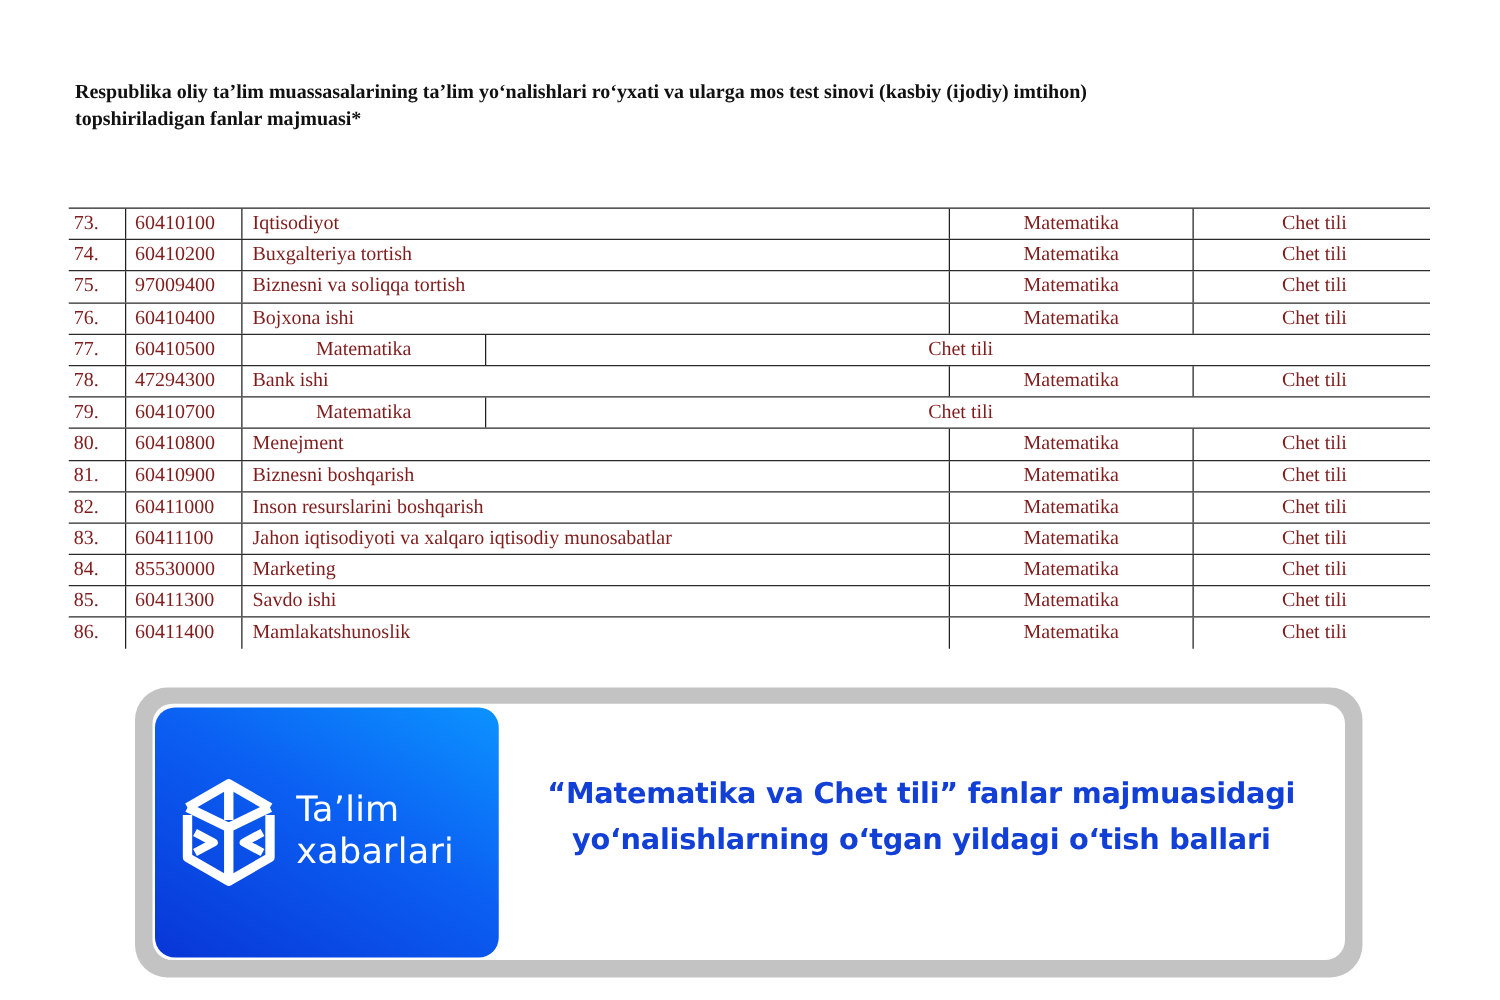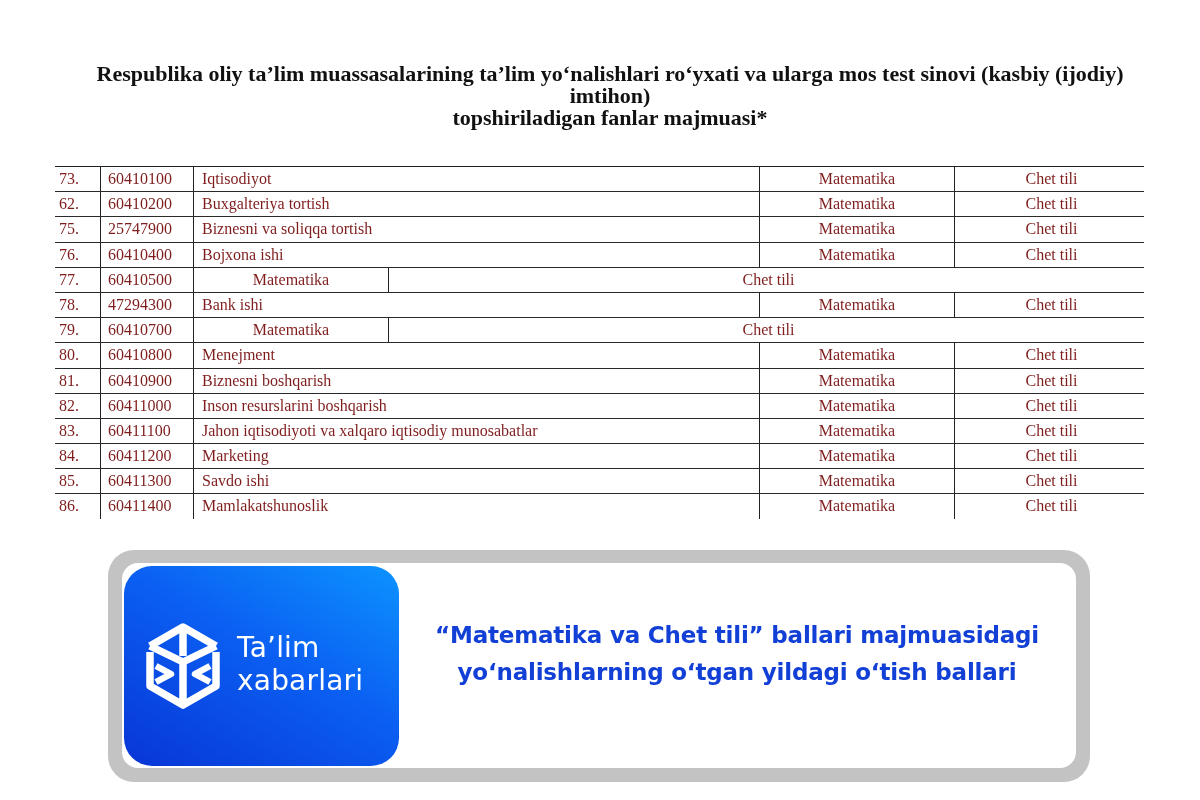--- a/index.html
+++ b/index.html
@@ -1,22 +1,22 @@
 <!DOCTYPE html>
 <html><head>
   <meta charset="utf-8">
   <style>
     html, body { margin: 0; padding: 0; }
     body {
       width: 1200px; height: 800px; background: #ffffff; position: relative; overflow: hidden;
       font-family: "Liberation Serif", serif; color: #1a1a1a;
     }
     .doc-title {
-      position: absolute; left: 60px; top: 63px; width: 1100px; text-align: center;
-      font-family: "Liberation Serif", serif; font-weight: bold; font-size: 22px; line-height: 22px;
+      position: absolute; left: 60px; top: 63px; width: 1100px; text-align: left;
+      font-family: "Liberation Serif", serif; font-weight: bold; font-size: 16px; line-height: 22px;
       color: #111;
     }
     .table {
       position: absolute; left: 55px; top: 166px; width: 1089px;
       border-top: 1.5px solid #222;
     }
     .row {
       display: flex; height: 24.2px; border-bottom: 1.5px solid #2a2a2a;
       font-size: 16px; line-height: 24px; color: #7f1d1d;
     }
@@ -31,21 +31,21 @@
     .banner-frame {
       position: absolute; left: 108px; top: 550px; width: 982px; height: 232px;
       background: #c3c3c3; border-radius: 26px;
     }
     .banner-inner {
       position: absolute; left: 14px; top: 13px; right: 14px; bottom: 14px;
       background: #ffffff; border-radius: 16px;
     }
     .brand-panel {
       position: absolute; left: 2px; top: 3px; width: 275px; height: 200px;
-      border-radius: 28px;
+      border-radius: 16px;
       background: linear-gradient(135deg, #0a3fe0 0%, #0a5cf0 50%, #0b8cff 100%);
       background: linear-gradient(30deg, #0836d6 0%, #0b5ff2 55%, #0c93ff 100%);
     }
     .brand-logo { position: absolute; left: 20px; top: 56px; width: 78px; height: 88px; }
     .brand-text {
       position: absolute; left: 113px; top: 65px; color: #ffffff;
       font-family: "DejaVu Sans", sans-serif; font-size: 28px; line-height: 33px; font-weight: 500;
       letter-spacing: 0.2px;
     }
     .headline {
@@ -64,29 +64,29 @@
 
 <div class="table" id="tbl">
     <div class="row">
       <div class="cell c-num">73.</div>
       <div class="cell c-code">60410100</div>
       <div class="cell c-name">Iqtisodiyot</div>
       <div class="cell c-s1">Matematika</div>
       <div class="cell c-s2">Chet tili</div>
     </div>
     <div class="row">
-      <div class="cell c-num">62.</div>
+      <div class="cell c-num">74.</div>
       <div class="cell c-code">60410200</div>
       <div class="cell c-name">Buxgalteriya tortish</div>
       <div class="cell c-s1">Matematika</div>
       <div class="cell c-s2">Chet tili</div>
     </div>
     <div class="row">
       <div class="cell c-num">75.</div>
-      <div class="cell c-code">25747900</div>
+      <div class="cell c-code">97009400</div>
       <div class="cell c-name">Biznesni va soliqqa tortish</div>
       <div class="cell c-s1">Matematika</div>
       <div class="cell c-s2">Chet tili</div>
     </div>
     <div class="row">
       <div class="cell c-num">76.</div>
       <div class="cell c-code">60410400</div>
       <div class="cell c-name">Bojxona ishi</div>
       <div class="cell c-s1">Matematika</div>
       <div class="cell c-s2">Chet tili</div>
@@ -133,21 +133,21 @@
     </div>
     <div class="row">
       <div class="cell c-num">83.</div>
       <div class="cell c-code">60411100</div>
       <div class="cell c-name">Jahon iqtisodiyoti va xalqaro iqtisodiy munosabatlar</div>
       <div class="cell c-s1">Matematika</div>
       <div class="cell c-s2">Chet tili</div>
     </div>
     <div class="row">
       <div class="cell c-num">84.</div>
-      <div class="cell c-code">60411200</div>
+      <div class="cell c-code">85530000</div>
       <div class="cell c-name">Marketing</div>
       <div class="cell c-s1">Matematika</div>
       <div class="cell c-s2">Chet tili</div>
     </div>
     <div class="row">
       <div class="cell c-num">85.</div>
       <div class="cell c-code">60411300</div>
       <div class="cell c-name">Savdo ishi</div>
       <div class="cell c-s1">Matematika</div>
       <div class="cell c-s2">Chet tili</div>
@@ -179,17 +179,17 @@
           <polyline points="12,60 27,52 12,44" stroke-width="6.5"></polyline>
           <polyline points="66,60 51,52 66,44" stroke-width="6.5"></polyline>
         </g>
       </svg>
       <div class="brand-text">
         <div>Ta’lim</div>
         <div>xabarlari</div>
       </div>
     </div>
     <div class="headline">
-      <div>“Matematika va Chet tili” ballari majmuasidagi</div>
+      <div>“Matematika va Chet tili” fanlar majmuasidagi</div>
       <div>yo‘nalishlarning o‘tgan yildagi o‘tish ballari</div>
     </div>
   </div>
 </div>
 
 </body></html>

